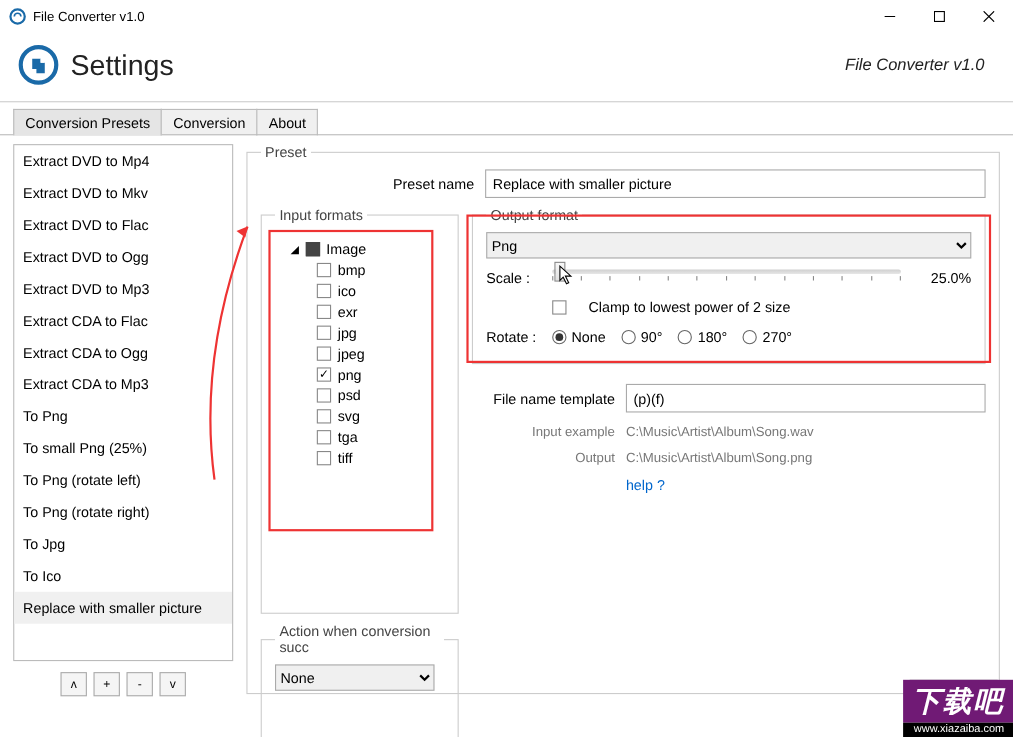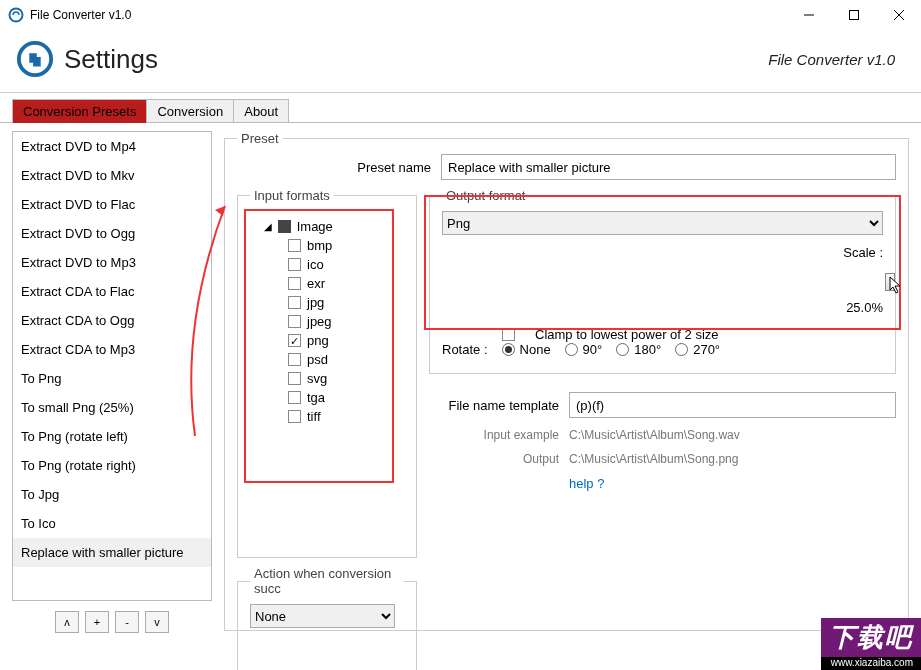--- a/index.html
+++ b/index.html
@@ -9,21 +9,21 @@
   .titlebar .title { font-size: 12px; flex: 1; }
   .winbtns { display: flex; }
   .winbtn { width: 45px; height: 30px; display: flex; align-items: center; justify-content: center; font-size: 12px; }
   .winbtn svg { width: 10px; height: 10px; }
   .header { display: flex; align-items: center; padding: 10px 26px 14px 16px; border-bottom: 1px solid #ccc; }
   .header .big-icon { width: 38px; height: 38px; margin-right: 10px; }
   .header .heading { font-size: 26px; font-weight: 300; color: #222; flex: 1; }
   .header .brand { font-style: italic; font-size: 15px; color: #222; }
   .tabs { display: flex; padding-left: 12px; margin-top: 6px; }
   .tab { padding: 4px 10px; font-size: 13px; border: 1px solid transparent; border-bottom: none; cursor: default; }
-  .tab.active { border-color: #bbb; background: #b91c1c; position: relative; z-index: 2; }
+  .tab.active { border-color: #bbb; background: #e5e5e5; position: relative; z-index: 2; }
   .tab:not(.active) { background: #f0f0f0; border-color: #bbb; margin-left: -1px; }
   .content { display: flex; padding: 0 12px; height: 530px; border-top: 1px solid #bbb; margin-top: -1px; position: relative; }
   .left-col { width: 200px; padding-top: 8px; display: flex; flex-direction: column; }
   .preset-list { border: 1px solid #bbb; height: 470px; overflow: hidden; }
   .preset-item { padding: 7px 8px; font-size: 13px; cursor: default; }
   .preset-item.selected { background: #f0f0f0; }
   .btn-row { display: flex; gap: 6px; justify-content: center; margin-top: 10px; }
   .small-btn { width: 24px; height: 22px; border: 1px solid #aaa; background: #f5f5f5; font-size: 11px; text-align: center; line-height: 20px; cursor: default; }
   .right-col { flex: 1; padding: 8px 0 0 12px; position: relative; }
   fieldset { border: 1px solid #ccc; padding: 8px 12px 12px 12px; margin: 0; }
@@ -41,29 +41,29 @@
   .chk.checked::after { content: "✓"; font-size: 11px; line-height: 10px; }
   .action-box fieldset { margin-top: 8px; }
   select.combo { width: 145px; height: 24px; font-size: 13px; background: #f0f0f0; border: 1px solid #aaa; }
   .help-link { color: #0066cc; font-size: 13px; margin-top: 8px; display: inline-block; }
   .main-area { flex: 1; }
   .row { display: flex; align-items: center; margin-bottom: 8px; }
   .row-label { width: 130px; text-align: right; font-size: 13px; padding-right: 10px; }
   .text-input { flex: 1; height: 26px; border: 1px solid #aaa; padding: 0 6px; font-size: 13px; }
   .output-fieldset { position: relative; padding: 8px 12px 16px 12px; }
   select.wide { width: 100%; height: 24px; font-size: 13px; background: #f0f0f0; border: 1px solid #aaa; }
-  .slider-row { display: flex; align-items: flex-end; gap: 20px; margin-top: 10px; flex-direction: column; }
+  .slider-row { display: flex; align-items: flex-start; gap: 20px; margin-top: 10px; }
   .slider-track { flex: 1; height: 4px; background: linear-gradient(#cfcfcf,#e6e6e6); position: relative; border-radius: 2px; }
   .slider-thumb { position: absolute; width: 10px; height: 18px; background: linear-gradient(#f8f8f8,#e0e0e0); border: 1px solid #888; top: -7px; }
   .ticks { position: absolute; width: 100%; top: 6px; display: flex; justify-content: space-between; }
   .tick { width: 1px; height: 4px; background: #888; }
   .pct { font-size: 13px; width: 44px; text-align: right; }
   .cursor-arrow { position: absolute; top: -4px; pointer-events: none; }
   .clamp-row { display: flex; align-items: center; gap: 20px; margin-top: 12px; margin-left: 60px; font-size: 13px; }
-  .rotate-row { display: flex; align-items: center; gap: 14px; margin-top: 0; font-size: 13px; }
+  .rotate-row { display: flex; align-items: center; gap: 14px; margin-top: 12px; font-size: 13px; }
   .radio { width: 13px; height: 13px; border: 1px solid #666; border-radius: 50%; display: inline-flex; align-items: center; justify-content: center; }
   .radio.checked::after { content: ""; width: 7px; height: 7px; background: #333; border-radius: 50%; }
   .sub-row { display: flex; align-items: center; margin-top: 10px; font-size: 13px; }
   .sub-label { width: 140px; text-align: right; padding-right: 10px; }
   .gray-text { color: #777; font-size: 12px; }
   .close-btn { position: absolute; right: 14px; bottom: 8px; width: 80px; height: 26px; border: 1px solid #888; background: #f5f5f5; font-size: 13px; text-align: center; line-height: 24px; }
   .arrow-svg { position: absolute; pointer-events: none; }
   .watermark { position: absolute; right: 0; bottom: 0; font-family: sans-serif; pointer-events: none; }
 </style>
 </head>

